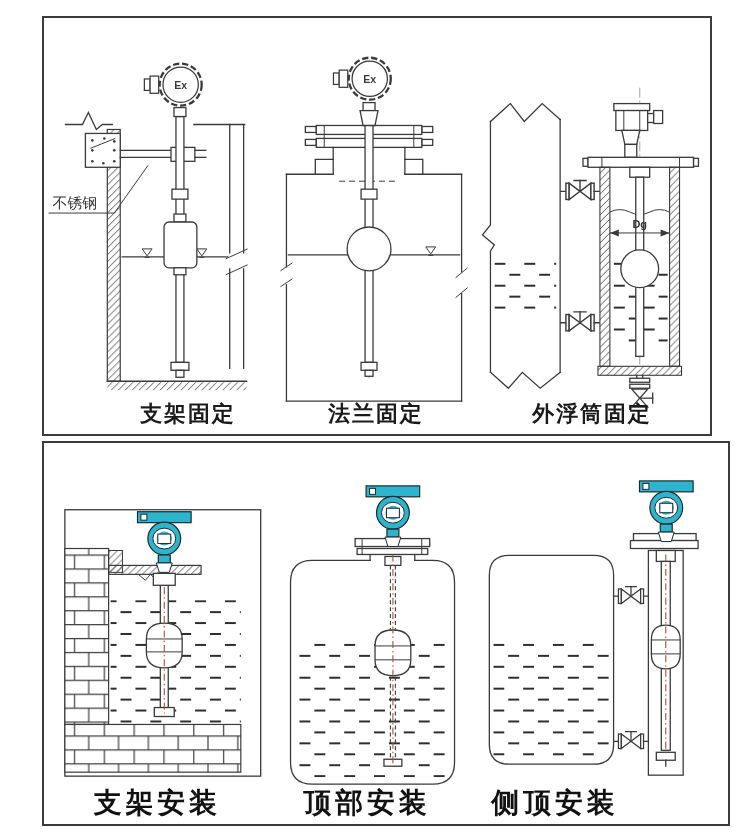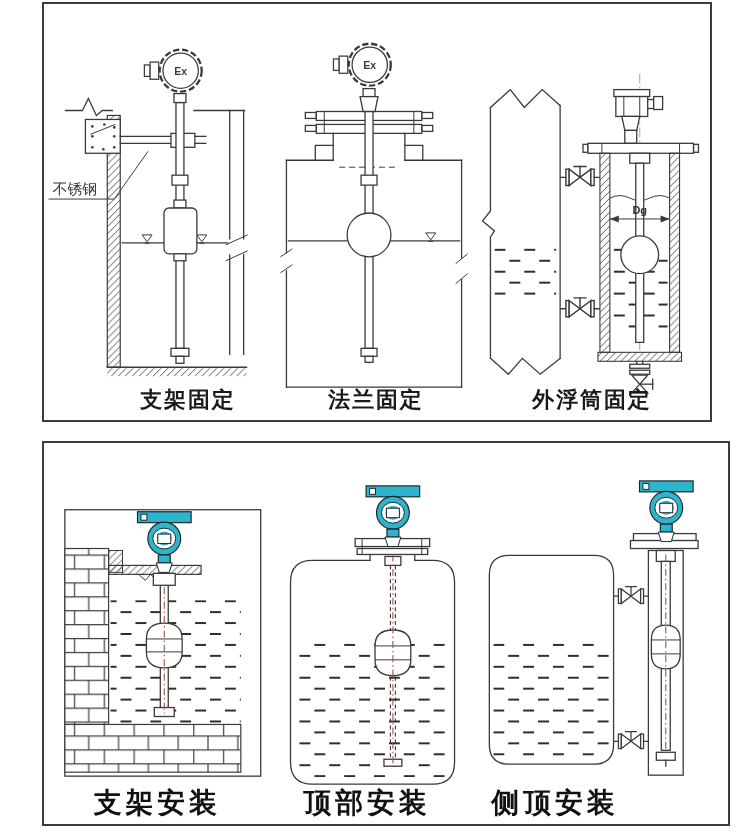--- a/index.html
+++ b/index.html
@@ -1,19 +1,19 @@
 <!DOCTYPE html>
 <html><head>
 <meta charset="utf-8">
 <style>
   html,body{margin:0;padding:0;background:#fff;}
   .page{position:relative;width:750px;height:840px;background:#fff;overflow:hidden;
         font-family:"Liberation Sans",sans-serif;}
   .panel{position:absolute;border:2px solid #3c3c3c;background:#fff;box-sizing:border-box;}
-  #panel-fixing{left:42px;top:2px;width:670px;height:420px;}
+  #panel-fixing{left:42px;top:16px;width:670px;height:420px;}
   #panel-install{left:42px;top:441px;width:688px;height:385px;}
   svg{display:block;}
   .ln{stroke:#3a3a3a;stroke-width:1.3;fill:none;stroke-linecap:square;}
   .thin{stroke:#3a3a3a;stroke-width:1;fill:none;}
   .wf{fill:#ffffff;stroke:#3a3a3a;stroke-width:1.3;}
   .dk{fill:#3a3a3a;stroke:none;}
   .dash{stroke:#3a3a3a;stroke-width:1;stroke-dasharray:6,4;fill:none;}
   .axis{stroke:#8f8f8f;stroke-width:0.8;stroke-dasharray:10,3,2,3;fill:none;}
   .red-axis{stroke:#a0543c;stroke-width:1.1;stroke-dasharray:7,3,1.5,3;fill:none;}
   .cable{stroke:#3a3a3a;stroke-width:1.1;stroke-dasharray:4,3;fill:none;}

